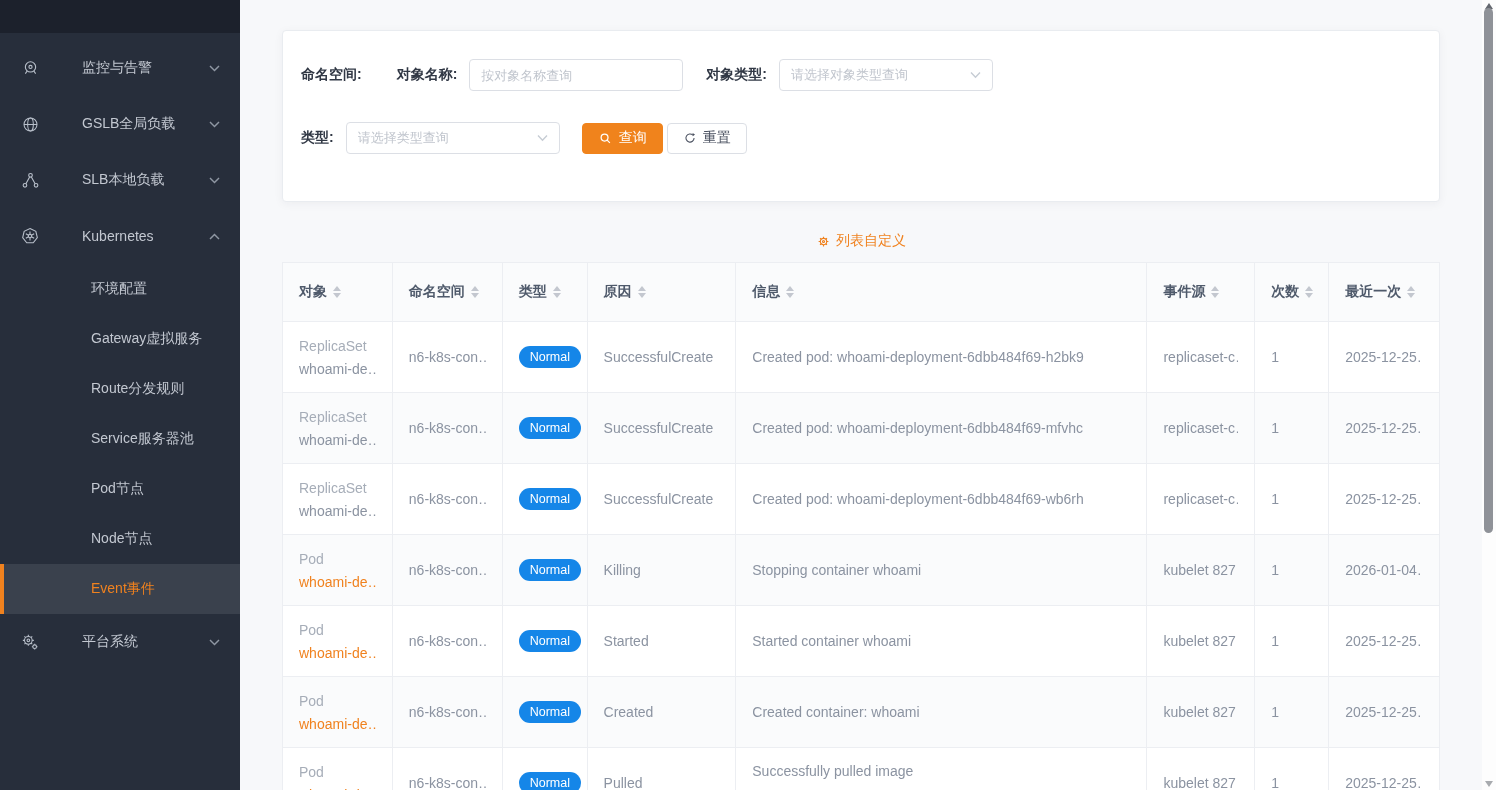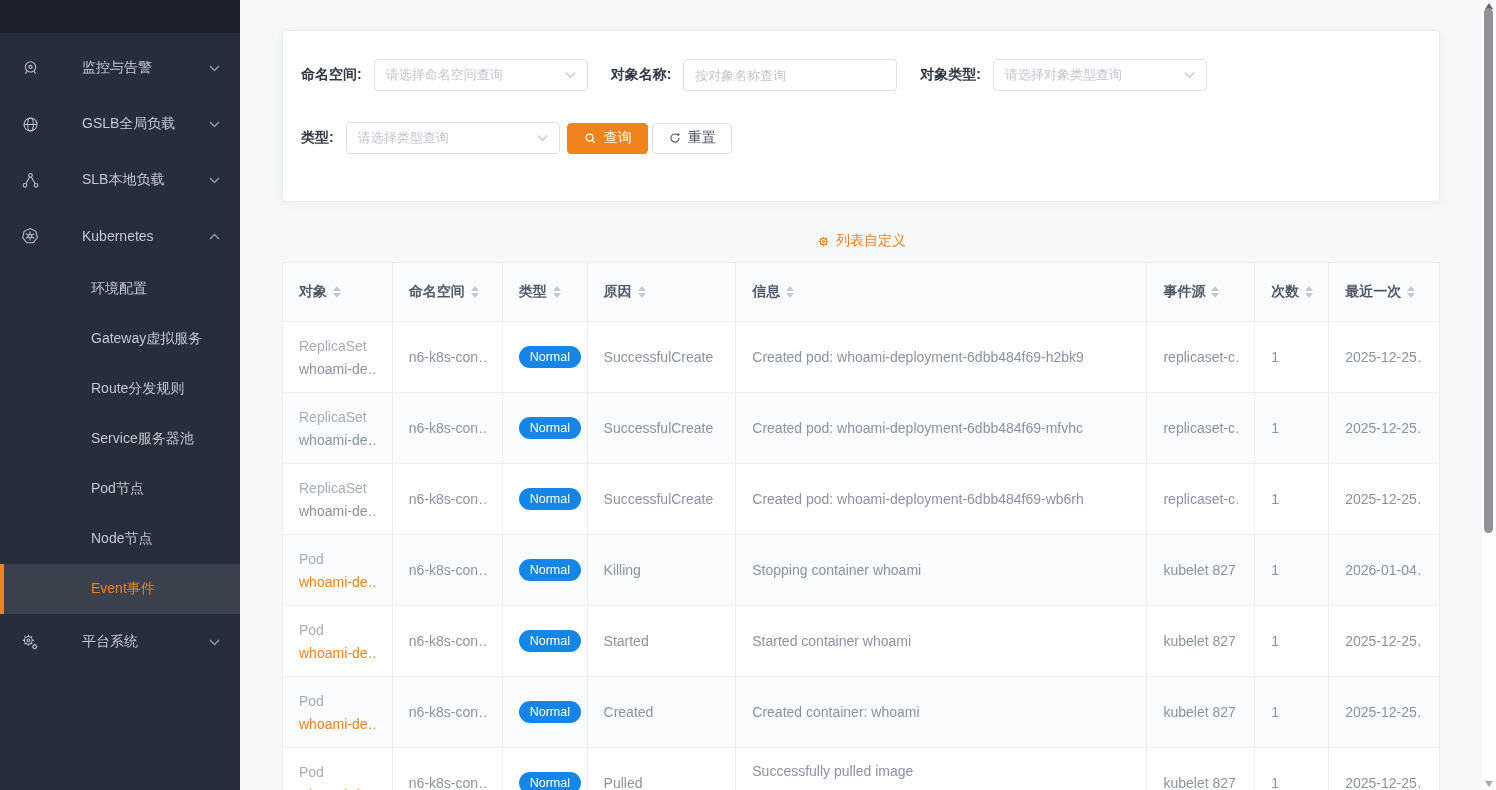--- a/index.html
+++ b/index.html
@@ -28,21 +28,21 @@
   .f-label { font-size:14px; color:#313845; font-weight:700; margin-right:12px; white-space:nowrap; }
   .f-label.ml { margin-left:23px; }
   .select { width:214px; height:32px; border:1px solid #dcdfe5; border-radius:4px; background:#fff;
             display:flex; align-items:center; justify-content:space-between; padding:0 11px; cursor:pointer; }
   .select .ph { color:#c0c5cd; font-size:13px; white-space:nowrap; overflow:hidden; }
   .text-input { width:214px; height:32px; border:1px solid #dcdfe5; border-radius:4px; padding:0 11px;
                 font-size:13px; color:#5a6170; font-family:"Liberation Sans",sans-serif; outline:none; }
   .text-input::placeholder { color:#c0c5cd; }
   .btn { height:31px; border-radius:4px; display:inline-flex; align-items:center; justify-content:center;
          gap:6px; font-size:14px; cursor:pointer; padding:0 15px; }
-  .btn-primary { background:#f0831c; color:#fff; border:1px solid #f0831c; margin-left:7px; }
+  .btn-primary { background:#f0831c; color:#fff; border:1px solid #f0831c; margin-left:22px; }
   .btn-default { background:#fff; color:#4a5160; border:1px solid #dcdfe5; margin-left:4px; }
 
   .customize-row { position:absolute; left:42px; top:232px; width:1158px; display:flex; justify-content:center; }
   .customize-link { display:inline-flex; align-items:center; gap:5px; color:#f0821f; font-size:14px; cursor:pointer; }
 
   
   .table { position:absolute; left:42px; top:262px; width:1158px; height:528px; background:#fff;
            border:1px solid #eceef2; border-bottom:none; overflow:hidden; }
   .thead { display:flex; height:58px; background:#fafbfc; }
   .th { display:flex; align-items:center; gap:6px; padding:0 16px; border-right:1px solid #eceef2;
@@ -191,28 +191,20 @@
       </div>
 
     </nav>
   </aside>
 
   <main class="main">
 
     <section class="filter-card">
       <div class="filter-row">
         <span class="f-label">命名空间:</span>
-        <div class="select">
-          <span class="ph">请选择命名空间查询</span>
-          <span>
-            <svg width="11" height="8" viewBox="0 0 11 8" fill="none" stroke="#c6ccd4" stroke-width="1.4">
-                <polyline points="1,1.5 5.5,6.2 10,1.5"></polyline>
-              </svg>
-          </span>
-        </div>
         <span class="f-label ml">对象名称:</span>
         <input class="text-input" placeholder="按对象名称查询" style="">
         <span class="f-label ml">对象类型:</span>
         <div class="select">
           <span class="ph">请选择对象类型查询</span>
           <span>
             <svg width="11" height="8" viewBox="0 0 11 8" fill="none" stroke="#c6ccd4" stroke-width="1.4">
                 <polyline points="1,1.5 5.5,6.2 10,1.5"></polyline>
               </svg>
           </span>

